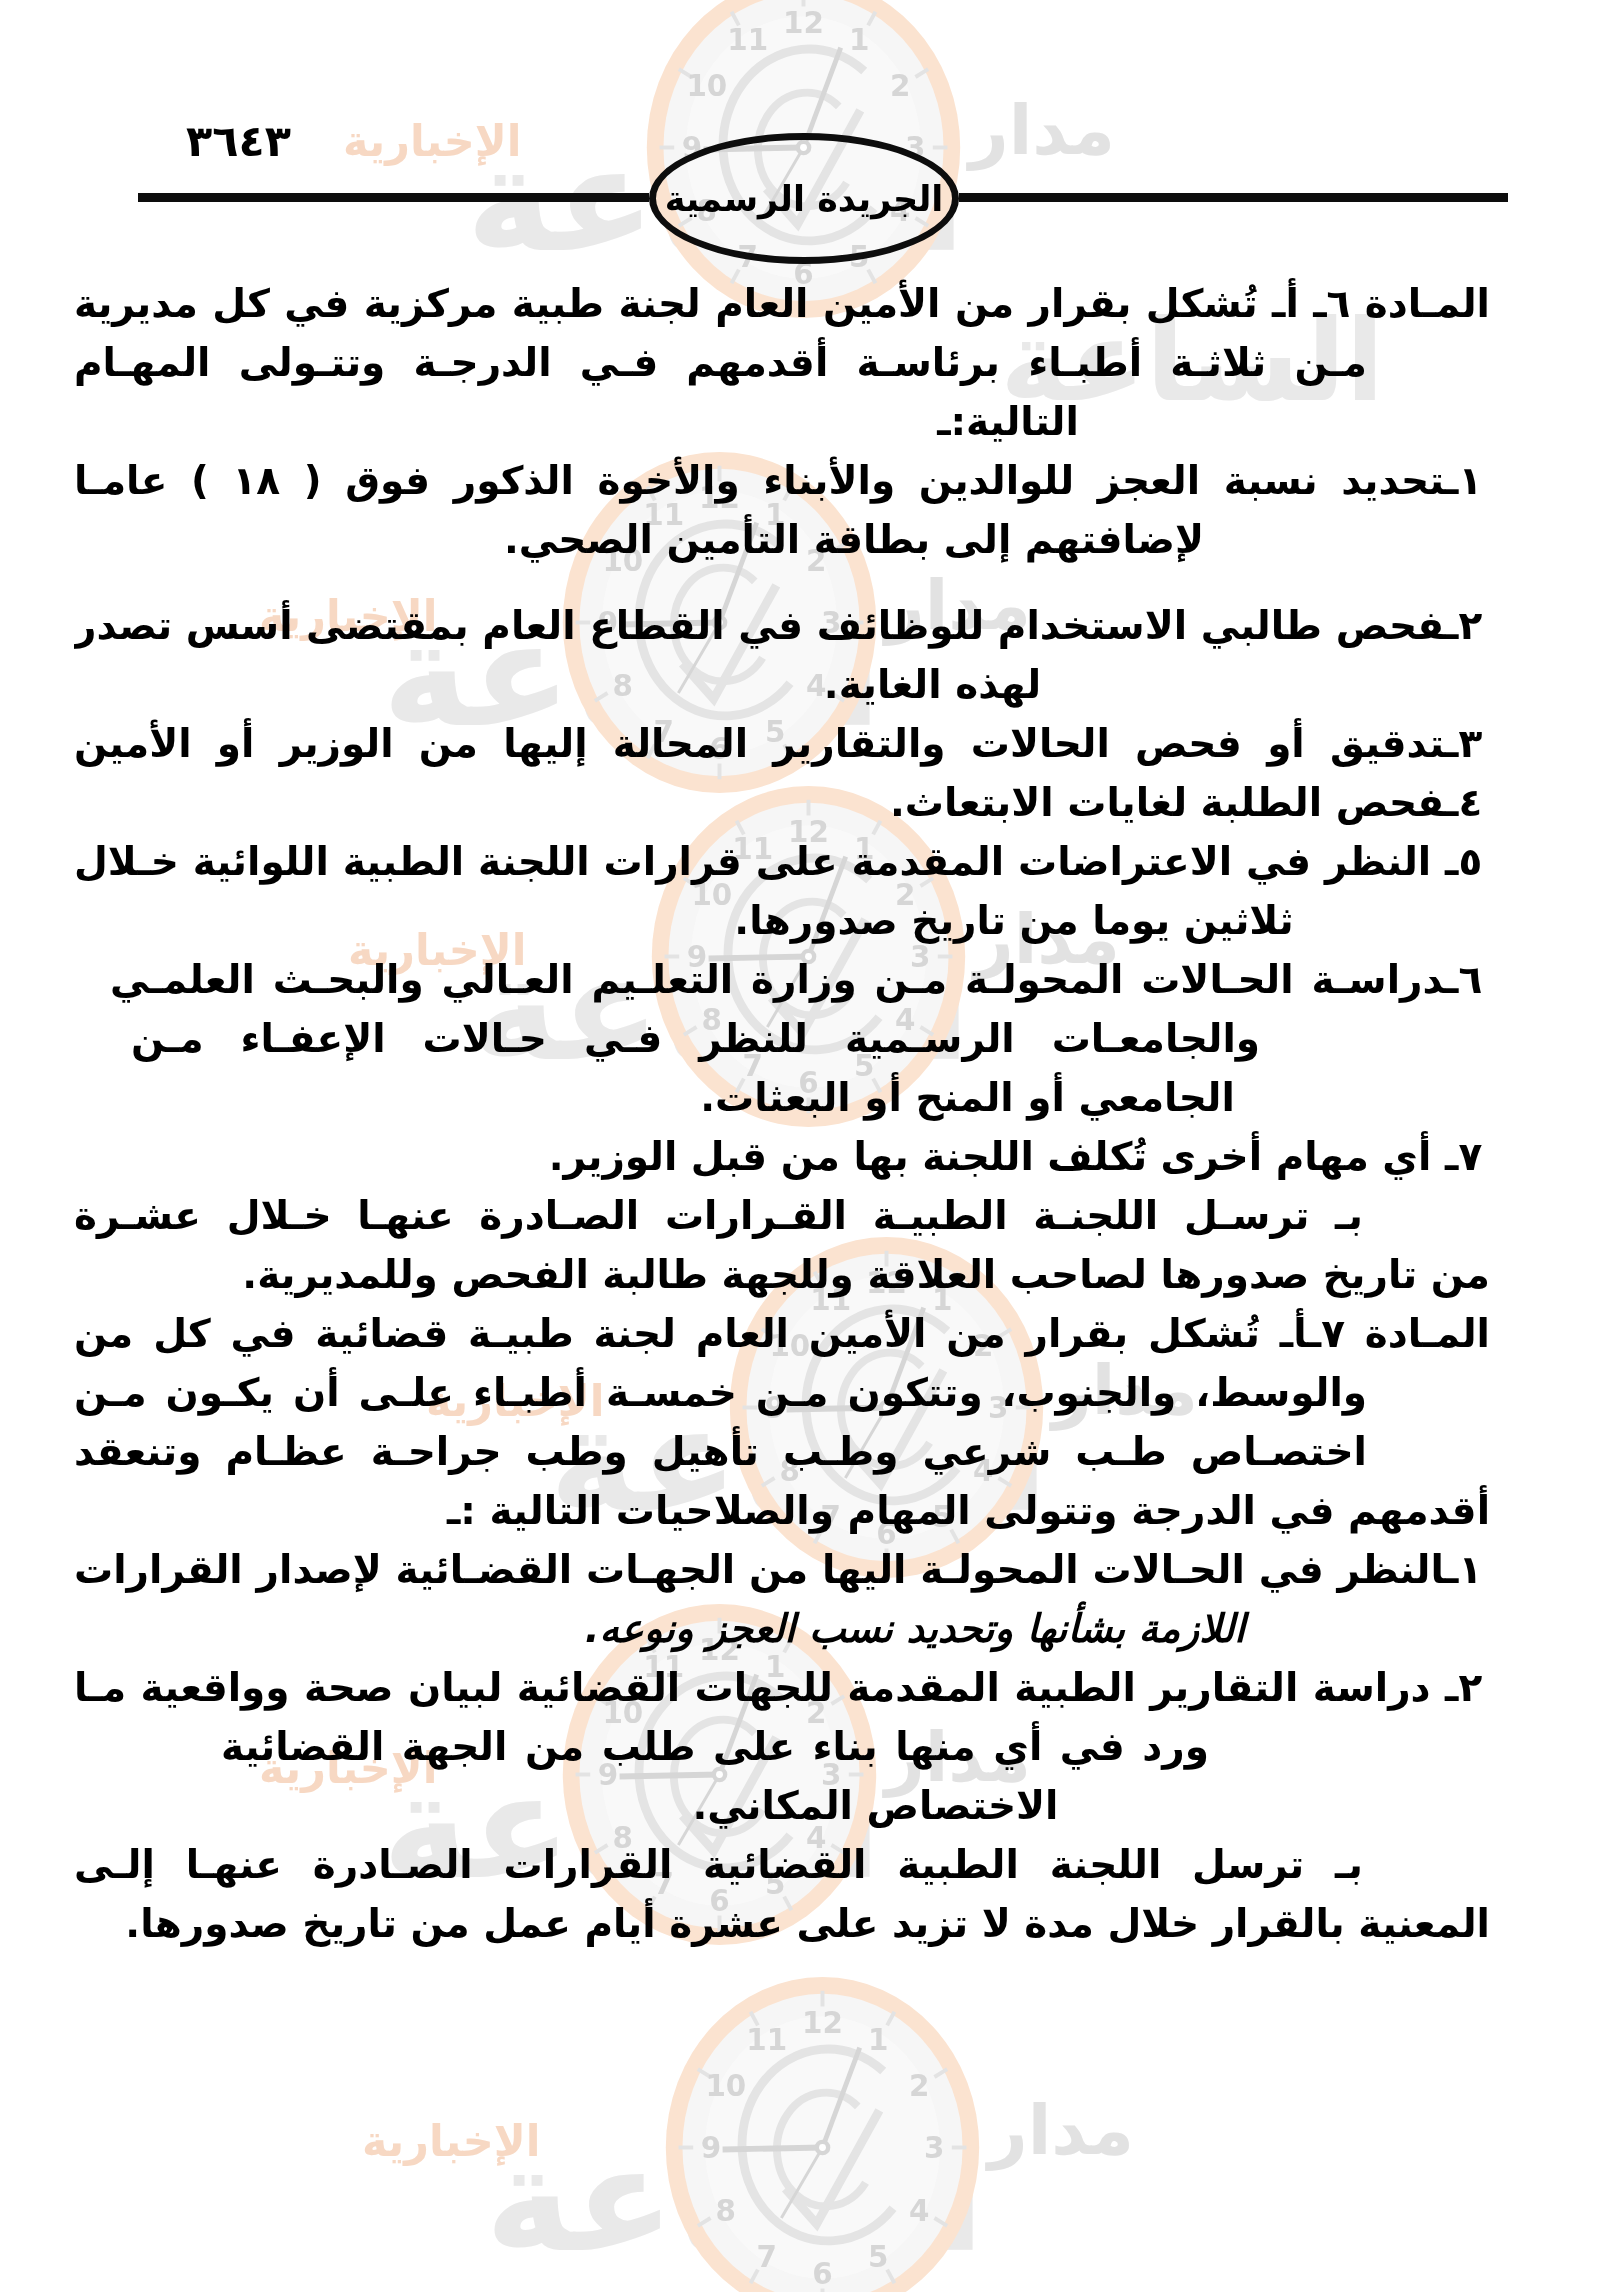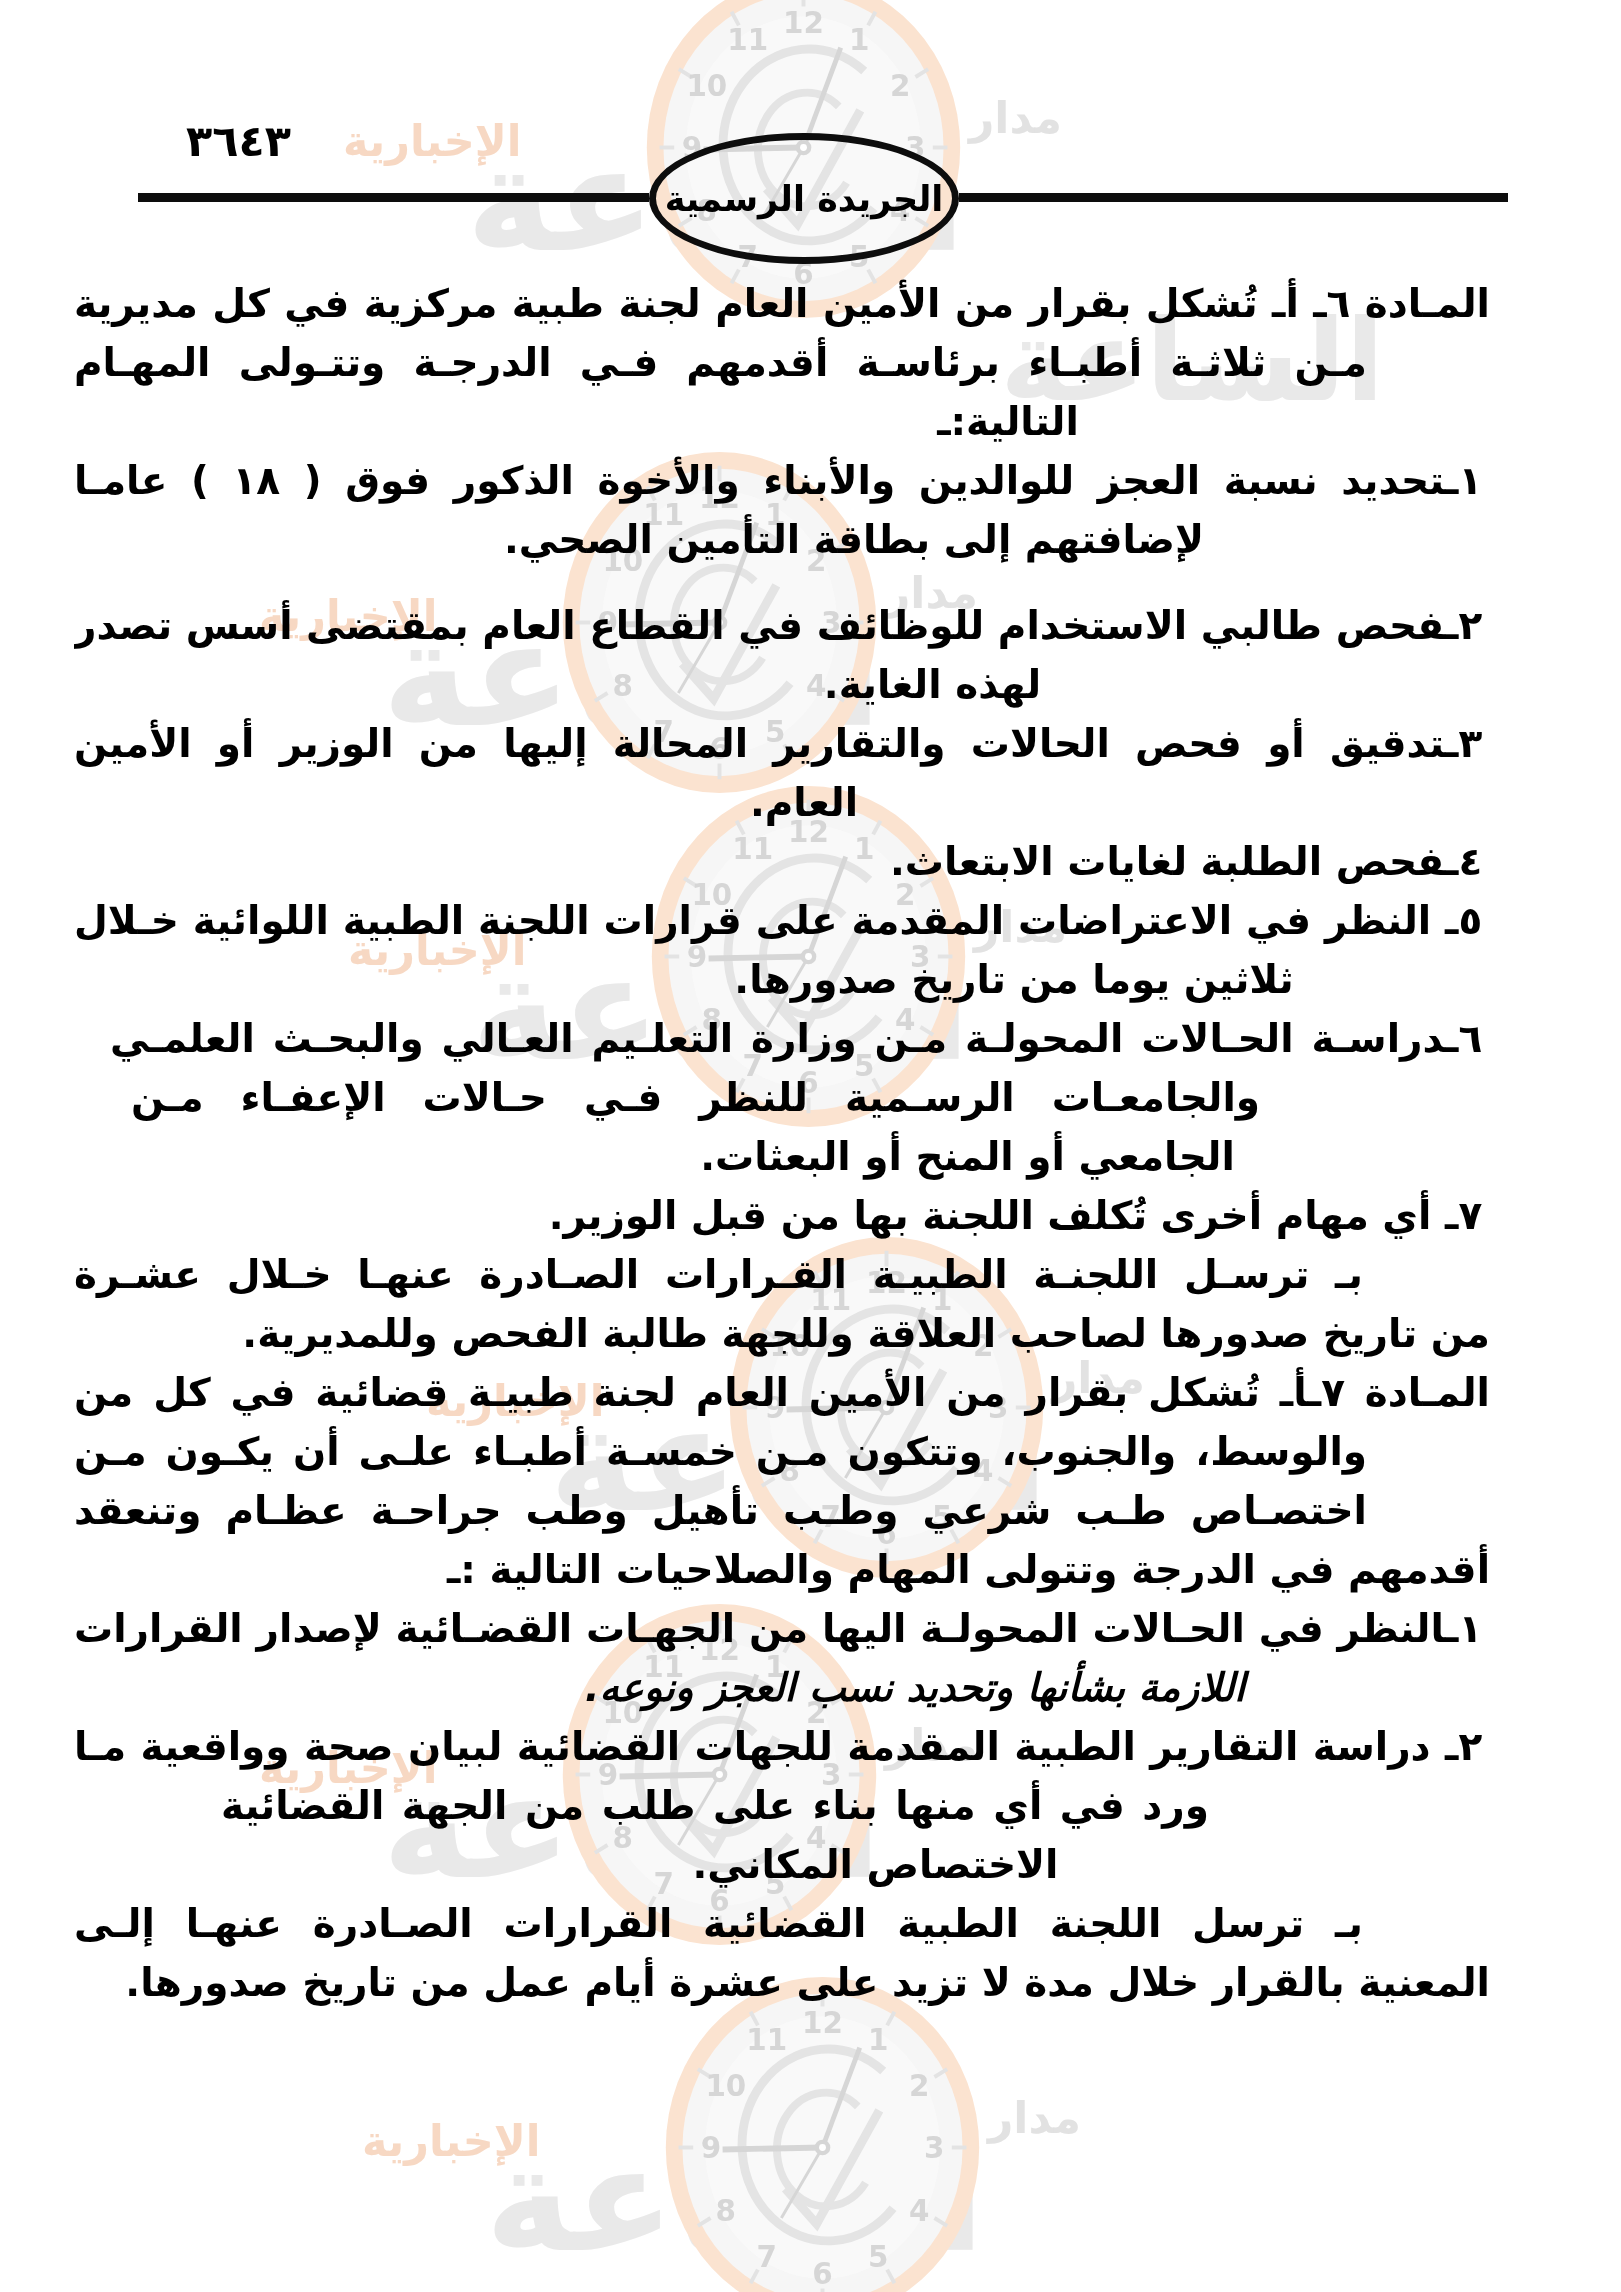--- a/index.html
+++ b/index.html
@@ -10,21 +10,21 @@
     overflow:hidden;
     font-family:"DejaVu Sans", sans-serif;
     direction:rtl;
   }
   
   .wm-layer{position:absolute;inset:0;z-index:0;pointer-events:none;}
   .wm{position:absolute;width:0;height:0;}
   .wm .clock-svg{position:absolute;left:-167px;top:-178px;}
   .wm-madar{
     position:absolute;left:165px;top:-51px;
-    font-size:44px;font-weight:700;color:#e2e2e2;white-space:nowrap;line-height:1;
+    font-size:69px;font-weight:700;color:#e2e2e2;white-space:nowrap;line-height:1;
   }
   .wm-alsaa{
     position:absolute;left:-338px;top:-39px;
     font-size:147px;font-weight:700;color:#e9e9e9;white-space:nowrap;line-height:1.25;
   }
   .wm-akhbariya{
     position:absolute;left:-461px;top:-27.4px;
     font-size:43px;font-weight:700;color:#f7d8c3;white-space:nowrap;line-height:1;
   }
   .wm-fragment{
@@ -326,21 +326,20 @@
 
   <main class="body-text" id="body-text">
       <div class="tline j">المـادة ٦ـ أـ تُشكل بقرار من الأمين العام لجنة طبية مركزية في كل مديرية صحة تتكون</div>
       <div class="tline j" style="padding-right: 123px;">مـن ثلاثـة أطبـاء برئاسـة أقدمهم فـي الدرجـة وتتـولى المهـام والصلاحيات</div>
       <div class="tline c" style="padding-left: 452px;">التالية:ـ</div>
       <div class="tline j" style="padding-right: 7.8px;">١ـتحديد نسبة العجز للوالدين والأبناء والأخوة الذكور فوق ( ١٨ ) عامـا</div>
       <div class="tline c" style="padding-left: 144px;">لإضافتهم إلى بطاقة التأمين الصحي.</div>
       <div class="tline j" style="padding-right: 7.8px; margin-top: 27px;">٢ـفحص طالبي الاستخدام للوظائف في القطاع العام بمقتضى أسس تصدر</div>
       <div class="tline c" style="padding-left: 301px;">لهذه الغاية.</div>
       <div class="tline j" style="padding-right: 7.8px;">٣ـتدقيق أو فحص الحالات والتقارير المحالة إليها من الوزير أو الأمين</div>
-      <div class="tline c" style="padding-left: 44px;">العام.</div>
       <div class="tline r" style="padding-right: 7.8px;">٤ـفحص الطلبة لغايات الابتعاث.</div>
       <div class="tline j" style="padding-right: 7.8px;">٥ـ النظر في الاعتراضات المقدمة على قرارات اللجنة الطبية اللوائية خـلال</div>
       <div class="tline c" style="padding-left: 464px;">ثلاثين يوما من تاريخ صدورها.</div>
       <div class="tline j" style="padding-right: 7.8px; margin-left: 36px;">٦ـدراسـة الحـالات المحولـة مـن وزارة التعلـيم العـالي والبحـث العلمـي</div>
       <div class="tline j" style="padding-right: 230px; padding-left: 57px;">والجامعـات الرسـمية للنظر فـي حـالات الإعفـاء مـن الالتـزام بـالقرض</div>
       <div class="tline c" style="padding-left: 371px;">الجامعي أو المنح أو البعثات.</div>
       <div class="tline r" style="padding-right: 7.8px;">٧ـ أي مهام أخرى تُكلف اللجنة بها من قبل الوزير.</div>
       <div class="tline j" style="padding-right: 127px;">بـ ترسـل اللجنـة الطبيـة القـرارات الصـادرة عنهـا خـلال عشـرة أيـام عمل</div>
       <div class="tline c" style="padding-left: 287px;">من تاريخ صدورها لصاحب العلاقة وللجهة طالبة الفحص وللمديرية.</div>
       <div class="tline j">المـادة ٧ـأـ تُشكل بقرار من الأمين العام لجنة طبيـة قضائية في كل من إقليم الشمال</div>

